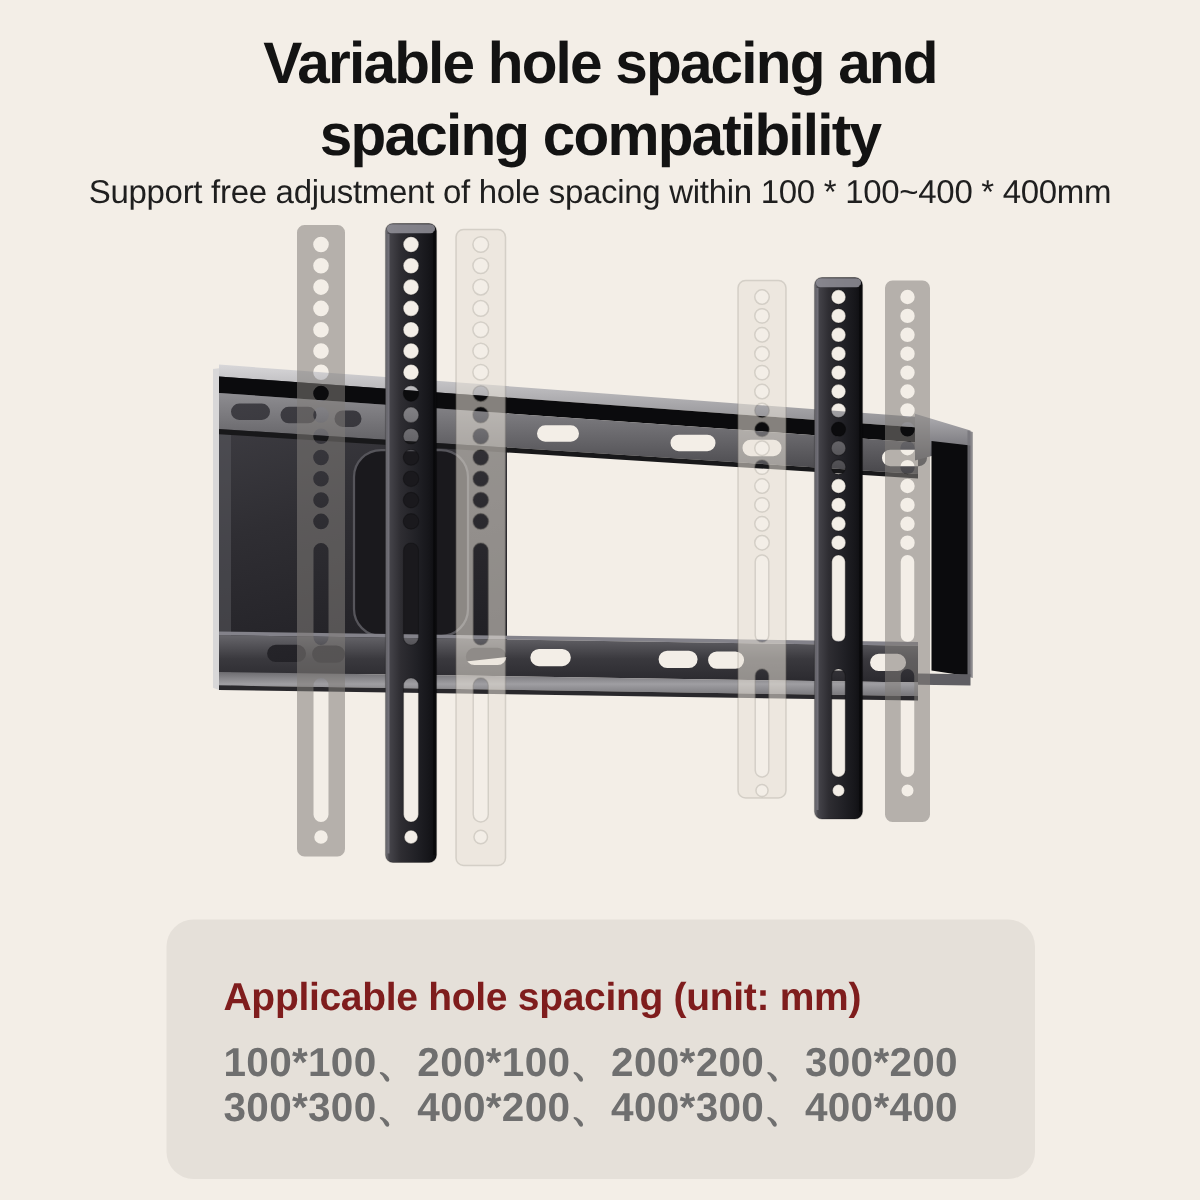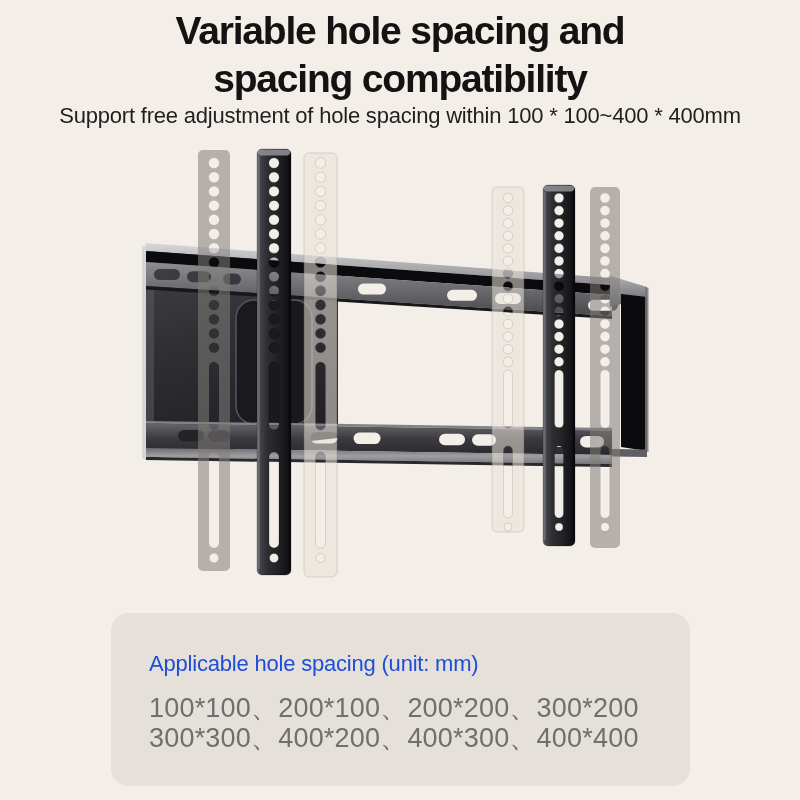--- a/index.html
+++ b/index.html
@@ -3,42 +3,42 @@
 <meta charset="utf-8">
 <style>
   html,body{margin:0;padding:0;}
   body{
     width:800px;height:800px;overflow:hidden;position:relative;
     background:#f3eee7;
     font-family:"Liberation Sans","DejaVu Sans",sans-serif;
   }
   .header{position:absolute;left:0;top:0;width:800px;text-align:center;}
   .title{
-    margin:0;padding-top:7px;
+    margin:0;padding-top:19px;
     font-size:39px;line-height:48px;font-weight:bold;
     letter-spacing:-1.2px;color:#131313;
   }
   .subtitle{
     margin:0 0 0 0;
     font-size:22px;line-height:26px;font-weight:400;
     letter-spacing:-0.2px;color:#1f1f1f;
   }
   .product-stage{position:absolute;left:0;top:0;width:800px;height:800px;}
   .product-stage svg{display:block;width:800px;height:800px;}
   .spec-card{
     position:absolute;left:111px;top:613px;width:579px;height:173px;
     background:#e5e0d9;border-radius:18px;box-sizing:border-box;
     padding:36px 30px 0 38px;
   }
   .spec-heading{
-    margin:0;font-size:22px;line-height:30px;font-weight:400;
-    letter-spacing:-0.2px;color:#1d4ed8;
+    margin:0;font-size:26px;line-height:30px;font-weight:700;
+    letter-spacing:-0.2px;color:#7f1d1d;
   }
   .spec-values{
-    margin:14px 0 0 0;font-size:27px;line-height:30px;font-weight:400;
+    margin:14px 0 0 0;font-size:27px;line-height:30px;font-weight:700;
     letter-spacing:0.2px;color:#6f6f6f;
   }
   .spec-line{white-space:nowrap;}
 </style>
 </head>
 <body>
 
 <div class="product-stage">
   <svg id="product-svg" viewBox="0 0 800 800" aria-hidden="true">
   <defs>

